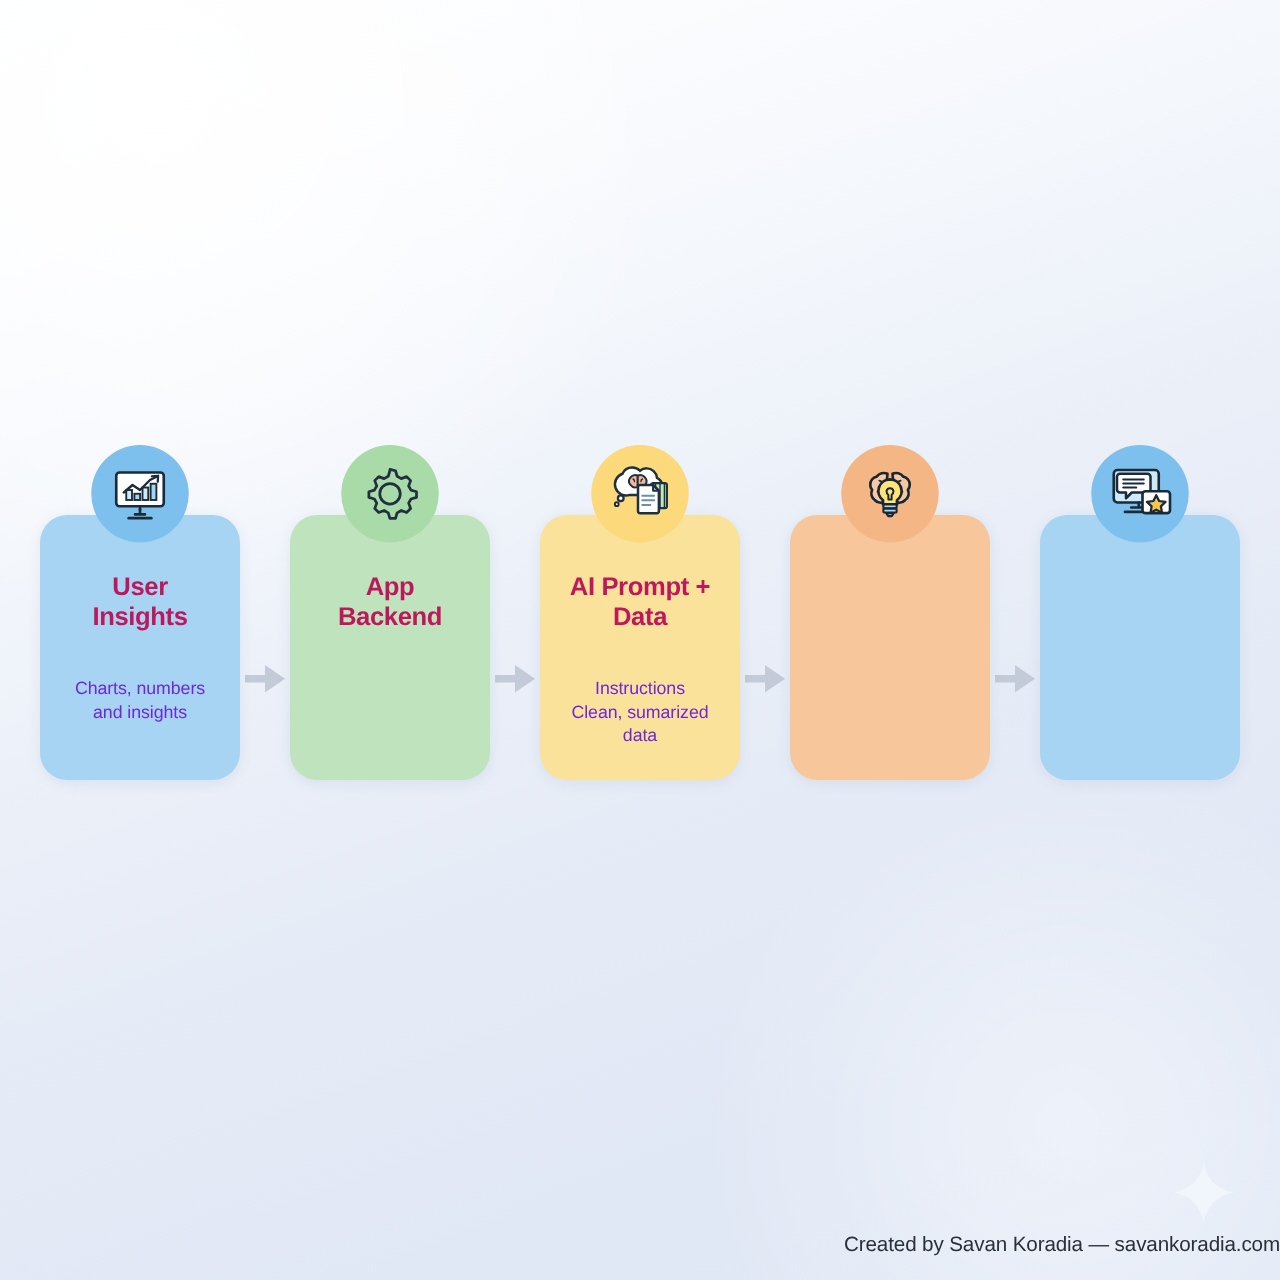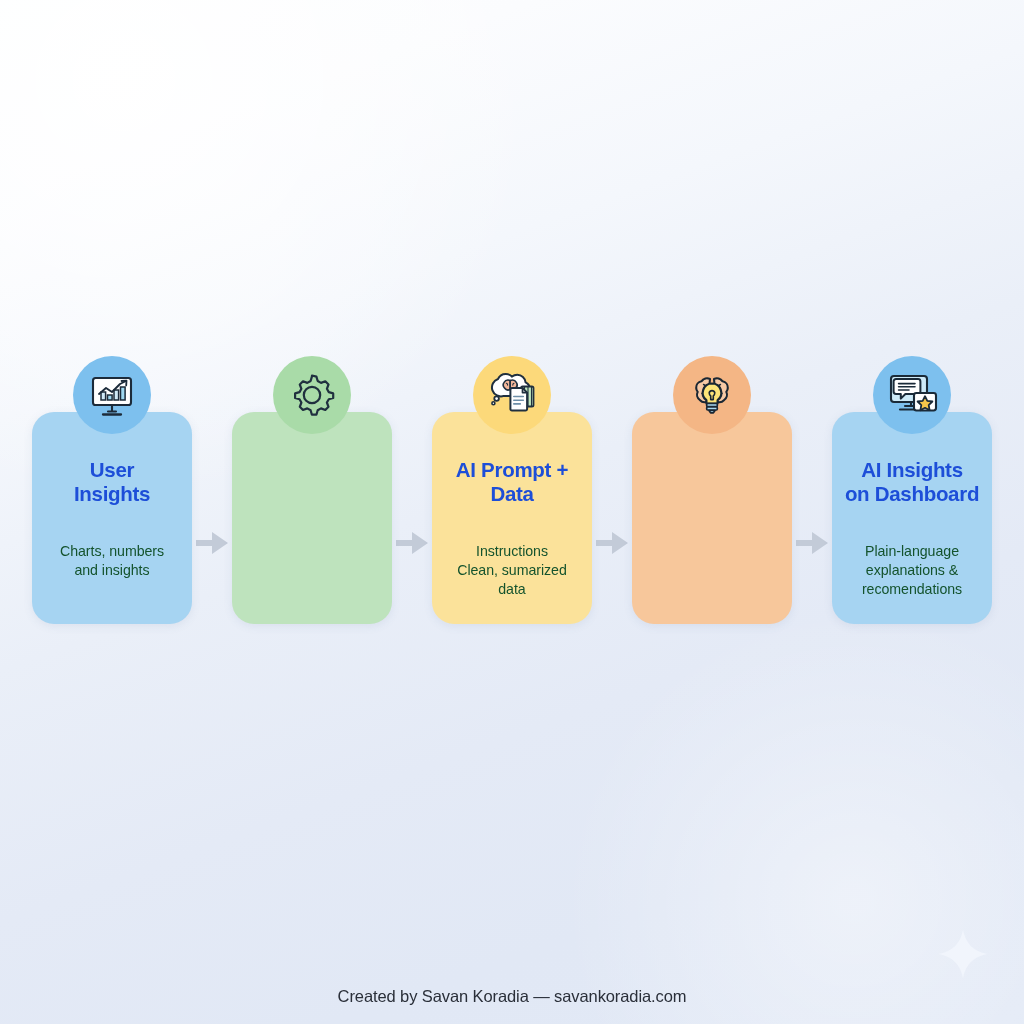--- a/index.html
+++ b/index.html
@@ -93,29 +93,29 @@
     padding: 46px 10px 14px;
     text-align: center;
     z-index: 2;
     box-shadow: 0 2px 10px rgba(80,110,150,0.10);
   }
 
   .card-title {
     font-size: 20.5px;
     font-weight: 700;
     line-height: 1.17;
-    color: #1d4ed8;
+    color: #be185d;
     letter-spacing: -0.3px;
     margin-bottom: 13px;
   }
 
   .card-desc {
     font-size: 14.2px;
     line-height: 1.34;
-    color: #14532d;
+    color: #6d28d9;
     letter-spacing: -0.05px;
     margin-top: 36px;
   }
 
   
   .arrow {
     flex: 0 0 40px;
     width: 40px;
     height: 280px;
     position: relative;
@@ -125,21 +125,21 @@
     justify-content: center;
   }
   .arrow svg { display: block; margin-top: 94px; }
 
   
   .footer {
     position: absolute;
     left: 0;
     bottom: 18px;
     width: 1024px;
-    text-align: center;
+    text-align: right;
     font-size: 16.5px;
     color: #2a2f39;
     letter-spacing: -0.1px;
   }
 </style>
 </head>
 <body>
 
 <div class="bg-glow-a"></div>
 <div class="bg-glow-b"></div>
@@ -187,20 +187,24 @@
   </div>
 
   <div class="step">
     <div class="icon-badge" style="background:#a9dba8">
       <svg width="48" height="48" viewBox="0 0 48 48">
         <path d="M24 4.5 l4.4 1.1 1.3 4.4 3.3 1.9 4.3-1.6 3.2 3.2 -1.6 4.3 1.9 3.3 4.4 1.3 0 4.5 -4.4 1.3 -1.9 3.3 1.6 4.3 -3.2 3.2 -4.3-1.6 -3.3 1.9 -1.3 4.4 -4.5 0 -1.3-4.4 -3.3-1.9 -4.3 1.6 -3.2-3.2 1.6-4.3 -1.9-3.3 -4.4-1.3 0-4.5 4.4-1.3 1.9-3.3 -1.6-4.3 3.2-3.2 4.3 1.6 3.3-1.9 1.3-4.4 Z" fill="none" stroke="#20303f" stroke-width="2.2" stroke-linejoin="round"></path>
         <circle cx="24" cy="24" r="8.2" fill="none" stroke="#20303f" stroke-width="2.2"></circle>
       </svg>
     </div>
     <div class="card" style="background:#bee3bd">
+      <div class="card-title">
+        <span>App</span><br>
+        <span>Backend</span>
+      </div>
     </div>
   </div>
 
   <div class="arrow">
     <svg width="34" height="30" viewBox="0 0 34 30">
       <path d="M1 12 H17 L17 4 L33 15 L17 26 L17 18 H1 Z" fill="#c3cbd8"></path>
     </svg>
   </div>
 
   <div class="step">
@@ -278,27 +282,18 @@
         <path d="M15 39.5 h22" stroke="#1a2a38" stroke-width="2.2" stroke-linecap="round"></path>
 
         <path d="M11 9 h22 a2.4 2.4 0 0 1 2.4 2.4 v10.2 a2.4 2.4 0 0 1 -2.4 2.4 h-12.6 l-4.6 4.6 v-4.6 h-4.8 a2.4 2.4 0 0 1 -2.4-2.4 v-10.2 a2.4 2.4 0 0 1 2.4-2.4 Z" fill="#ffffff" stroke="#1a2a38" stroke-width="2" stroke-linejoin="round"></path>
         <path d="M13.6 13.6 h16.4 M13.6 16.8 h16.4 M13.6 20 h10.4" stroke="#1a2a38" stroke-width="1.6" stroke-linecap="round"></path>
 
         <rect x="29" y="23" width="22" height="17.5" rx="2.4" fill="#ffffff" stroke="#1a2a38" stroke-width="2.1"></rect>
         <path d="M40 26.2 l2.3 4.6 5.1 0.7 -3.7 3.6 0.9 5.1 -4.6-2.4 -4.6 2.4 0.9-5.1 -3.7-3.6 5.1-0.7 Z" fill="#f6c64a" stroke="#1a2a38" stroke-width="1.8" stroke-linejoin="round"></path>
       </svg>
     </div>
     <div class="card" style="background:#a6d4f2">
-      <div class="card-title">
-        <span>AI Insights</span><br>
-        <span>on Dashboard</span>
-      </div>
-      <div class="card-desc">
-        <span>Plain-language</span><br>
-        <span>explanations &amp;</span><br>
-        <span>recomendations</span>
-      </div>
     </div>
   </div>
 
 </div>
 
 <div class="footer">Created by Savan Koradia — savankoradia.com</div>
 
 </body></html>

